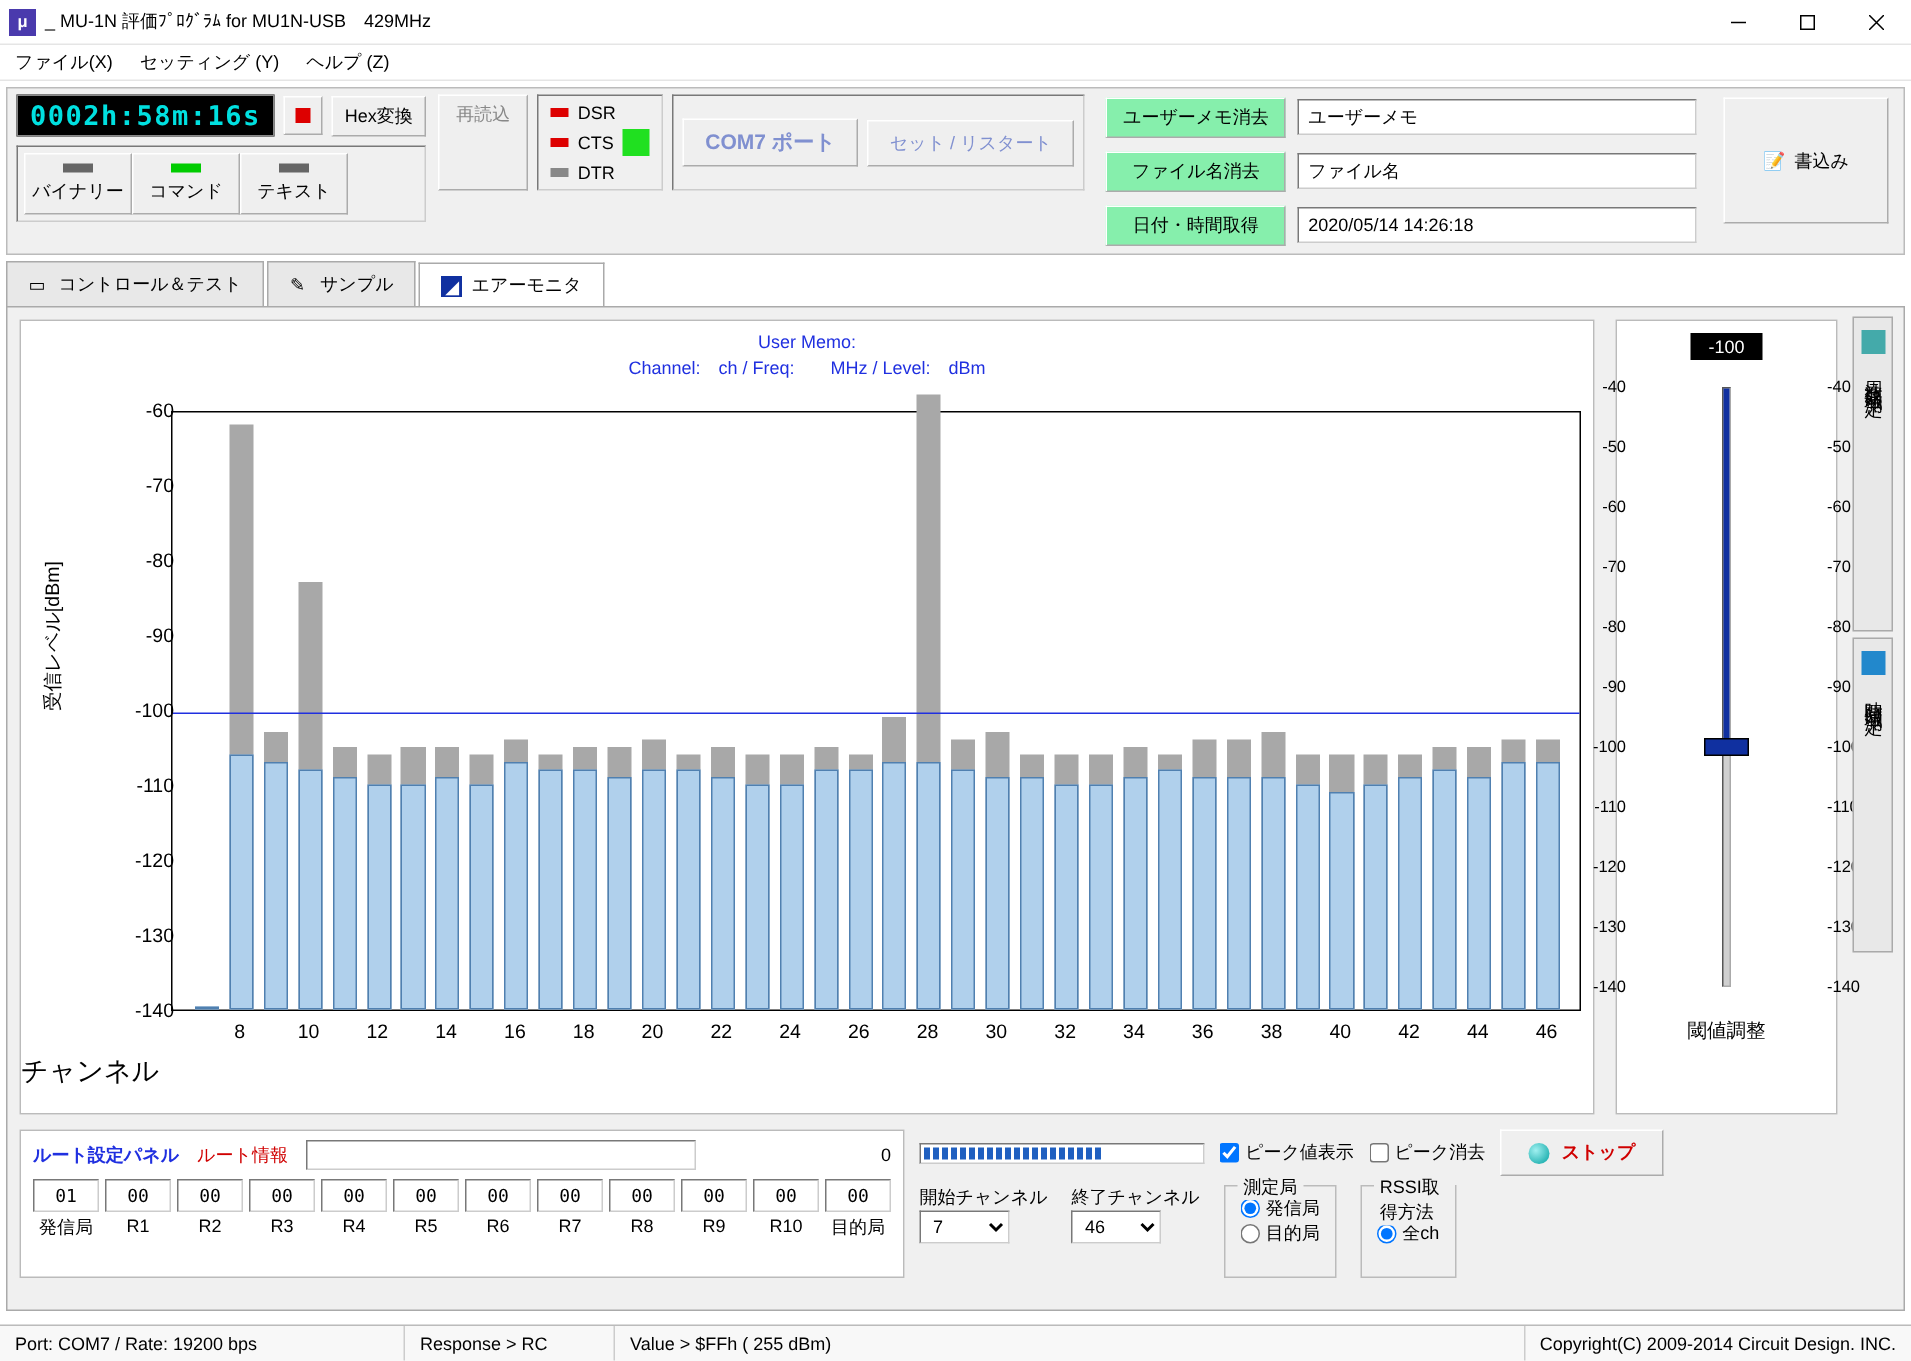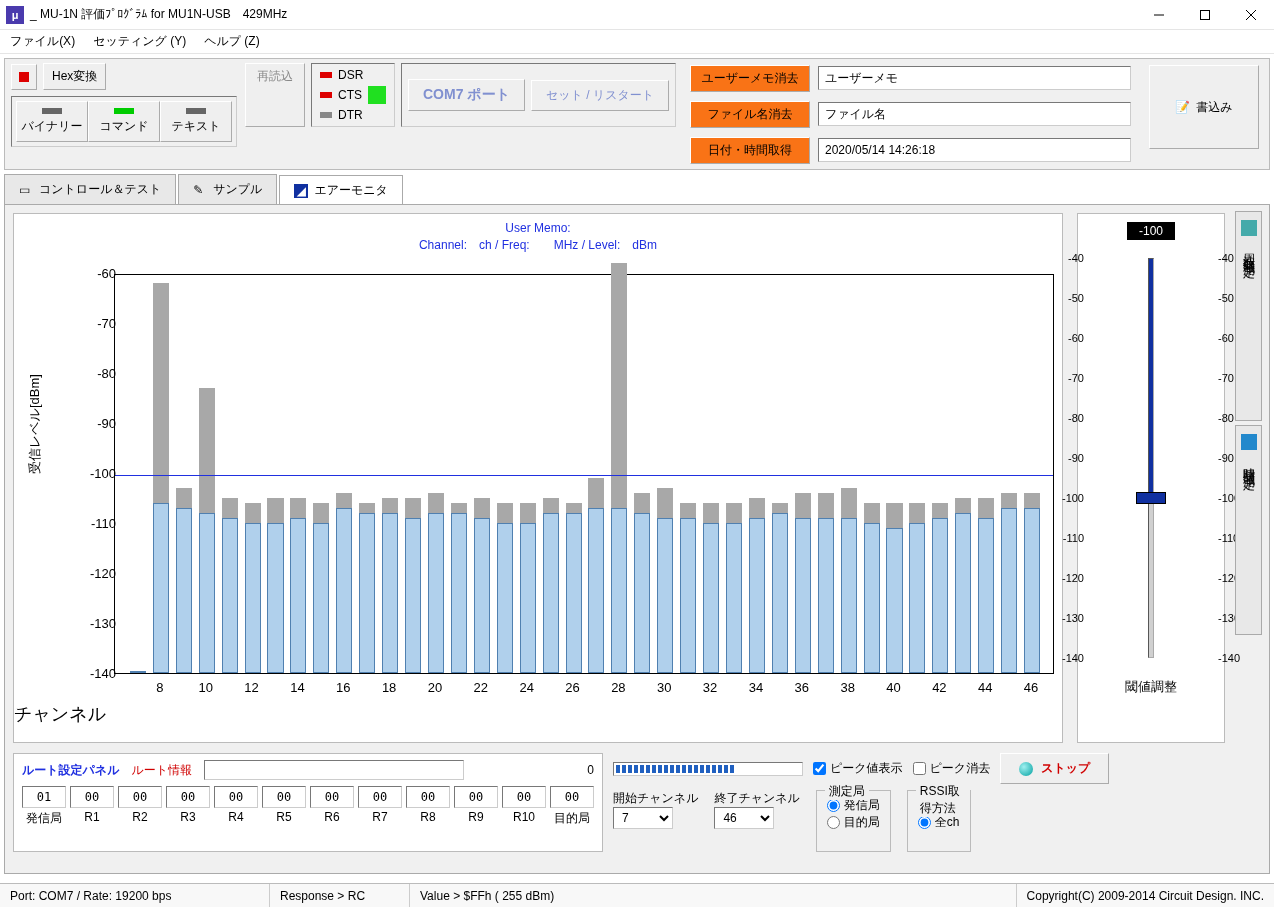--- a/index.html
+++ b/index.html
@@ -24,21 +24,21 @@
 .ledpanel { border:1px inset #ccc; padding:4px 8px; display:flex; flex-direction:column; gap:4px; }
 .ledpanel .row { display:flex; align-items:center; gap:6px;}
 .ledpanel .led { width:12px; height:6px;}
 .ledpanel .led.red{ background:#d00;}
 .ledpanel .led.gray{ background:#888;}
 .ledpanel .big { width:18px;height:18px; background:#20e020;}
 .portbox { border:1px inset #ccc; padding:6px; display:flex; gap:6px; align-items:center;}
 .portbox .btnx{ border:1px outset #fff; padding:6px 14px; background:#efefef;}
 .portbox .btnx.disabled{ color:#a0a0c0;}
 .memogroup { flex:1; display:grid; grid-template-columns: 120px 1fr; grid-auto-rows: 30px; gap:6px 8px; align-items:center; padding:0 6px;}
-.memogroup .lbtn{ border:1px outset #fff; background:#f97316; padding:4px; text-align:center;}
+.memogroup .lbtn{ border:1px outset #fff; background:#86efac; padding:4px; text-align:center;}
 .memogroup input{ border:1px inset #ccc; padding:4px 6px; width:100%; background:#fff; }
 .writebtn { border:1px outset #fff; background:#efefef; width:110px; height:84px; margin:2px 4px; display:flex; align-items:center; justify-content:center; gap:6px;}
 .dropdown { border:1px inset #ccc; background:#efefef; padding:4px 6px; display:flex; align-items:center; gap:10px; color:#888; width:240px; justify-content:space-between;}
 .tabs { display:flex; padding:0 4px; }
 .tabs .tab{ border:1px solid #aaa; border-bottom:none; padding:6px 14px; background:#e8e8e8; margin-right:2px; display:flex; align-items:center; gap:6px;}
 .tabs .tab.active{ background:#fff; font-weight:normal; position:relative; top:1px;}
 .tabcontent { border:1px solid #aaa; margin:0 4px 4px 4px; padding:8px; background:#f0f0f0; height:670px; position:relative;}
 .chartwrap { background:#fff; border:1px solid #bbb; padding:6px 6px 6px 6px; width:1050px; height:530px; position:relative;}
 .chartheader { text-align:center; color:#2030e0; font-size:12px; line-height:1.4; padding-bottom:4px;}
 .plot { position:absolute; left:100px; top:60px; width:940px; height:400px; border:1px solid #000; background:#fff;}
@@ -119,20 +119,21 @@
 
 <div class="menubar">
   <span>ファイル(X)</span>
   <span>セッティング (Y)</span>
   <span>ヘルプ  (Z)</span>
 </div>
 
 <div class="toolbar">
   <div style="display:flex; flex-direction:column; gap:6px;">
     <div style="display:flex; gap:6px; align-items:center;">
+      <div class="lcd">0002h:58m:16s</div>
       <div class="recbtn">
           <div class="dot"></div>
         </div>
       <div class="sqbtn">Hex変換</div>
     </div>
     <div class="modegroup">
       <div class="modebtn">
           <div class="led"></div>
           <span>バイナリー</span>
         </div>

